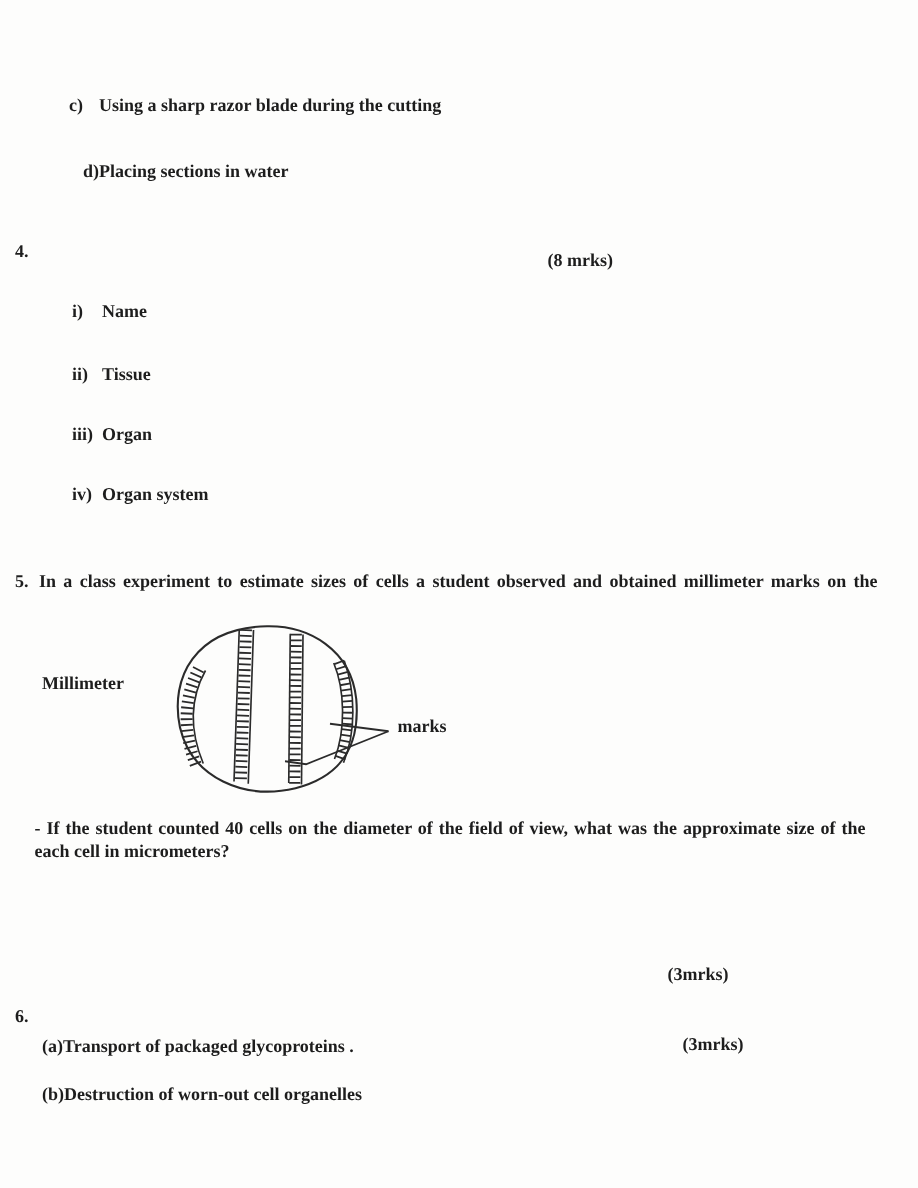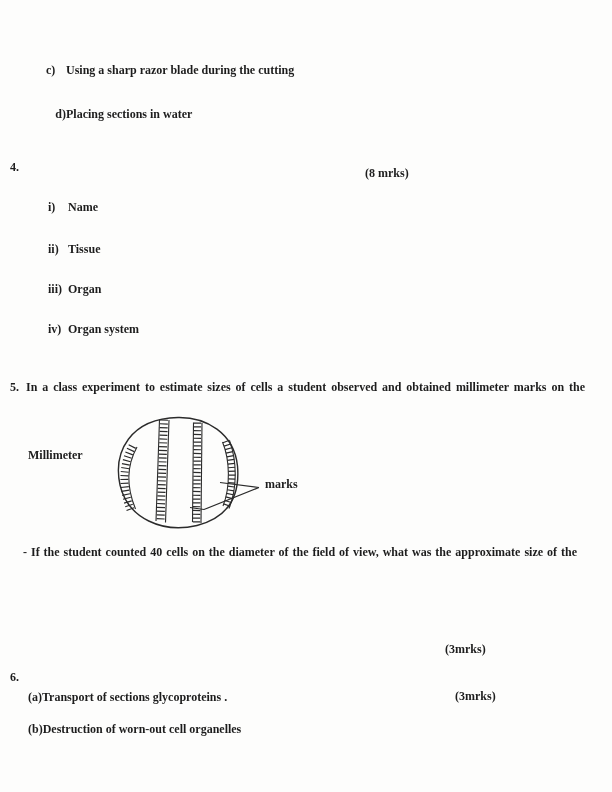--- a/index.html
+++ b/index.html
@@ -84,20 +84,21 @@
     <g>
       <path class="ink" stroke-width="1.2" d="M 220,482.5 L 259,487.5"></path>
       <path class="ink" stroke-width="1.2" d="M 259,487.5 L 204,509.5 L 190,507.5"></path>
     </g>
   </svg>
 
   <div class="abs" style="left:28px; top:448px;text-align:right;">Millimeter</div>
   <div class="abs" style="left:265px; top:477px;">marks</div>
 
   <div class="abs justify" style="left:23px; top:545px; width:554px;">- If the student counted 40 cells on the diameter of the field of view, what was the approximate size of the</div>
+  <div class="abs" style="left:23px; top:560px;">each cell in micrometers?</div>
   <div class="abs" style="left:445px; top:642px;">(3mrks)</div>
 
   <div class="abs" style="left:10px; top:670px;">6.</div>
-  <div class="abs keepspaces" style="left:28px; top:690px;">(a)Transport of sections glycoproteins .</div>
+  <div class="abs keepspaces" style="left:28px; top:690px;">(a)Transport of packaged glycoproteins .</div>
   <div class="abs" style="left:455px; top:689px;">(3mrks)</div>
   <div class="abs" style="left:28px; top:722px;">(b)Destruction of worn-out cell organelles</div>
 
 </div>
 
 </body></html>

